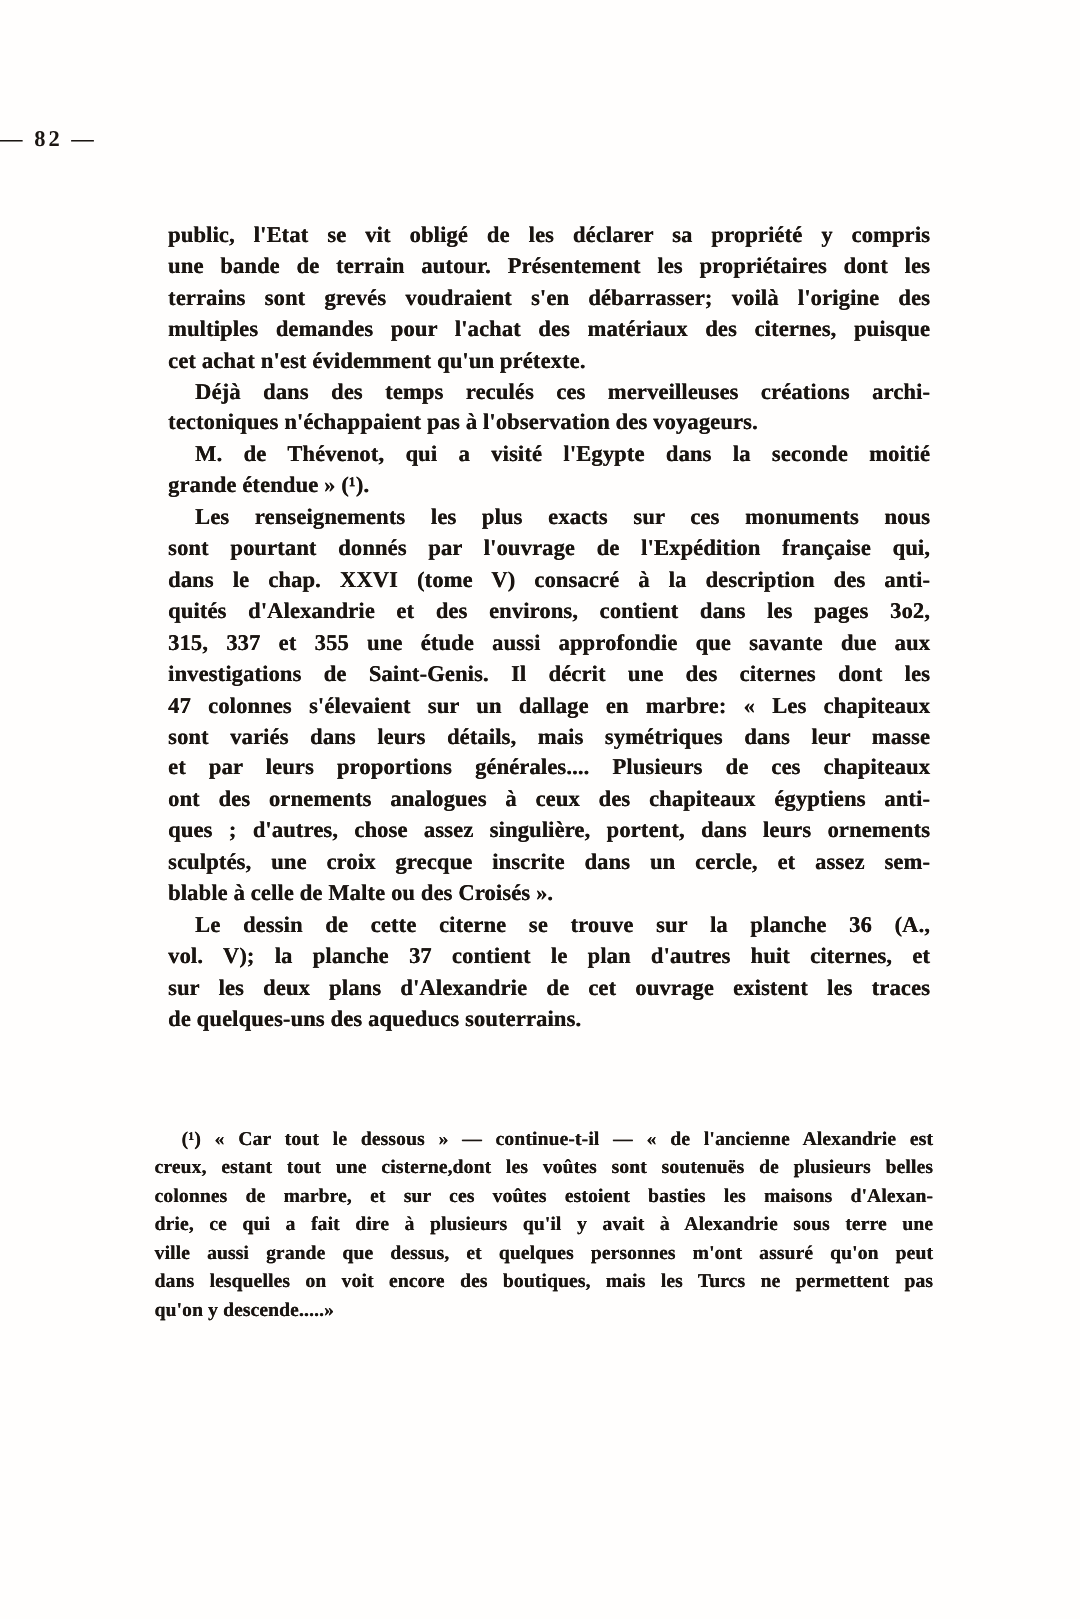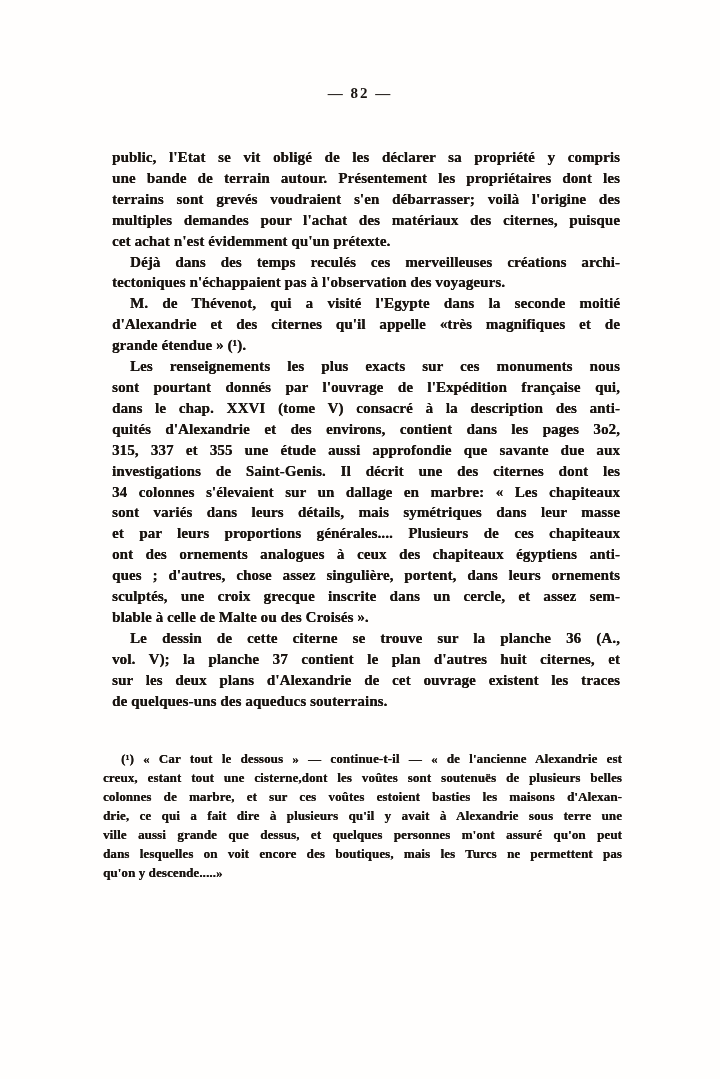--- a/index.html
+++ b/index.html
@@ -15,21 +15,21 @@
     overflow: hidden;
     font-family: "Liberation Serif", "DejaVu Serif", serif;
     font-weight: 700;
     color: #1a1511;
   }
   .page-number {
     position: absolute;
     top: 85px;
     left: 0;
     width: 720px;
-    text-align: center;
+    text-align: left;
     font-size: 15px;
     letter-spacing: 2px;
   }
   .body-text {
     position: absolute;
     left: 112px;
     top: 147px;
     width: 508px;
   }
   .line {
@@ -67,29 +67,28 @@
 
   <div class="body-text">
     <div class="line">public, l'Etat se vit obligé de les déclarer sa propriété y compris</div>
     <div class="line">une bande de terrain autour. Présentement les propriétaires dont les</div>
     <div class="line">terrains sont grevés voudraient s'en débarrasser; voilà l'origine des</div>
     <div class="line">multiples demandes pour l'achat des matériaux des citernes, puisque</div>
     <div class="line end">cet achat n'est évidemment qu'un prétexte.</div>
     <div class="line indent">Déjà dans des temps reculés ces merveilleuses créations archi-</div>
     <div class="line end">tectoniques n'échappaient pas à l'observation des voyageurs.</div>
     <div class="line indent">M. de Thévenot, qui a visité l'Egypte dans la seconde moitié</div>
-    <div class="line">d'Alexandrie et des citernes qu'il appelle «très magnifiques et de</div>
     <div class="line end">grande étendue » (¹).</div>
     <div class="line indent">Les renseignements les plus exacts sur ces monuments nous</div>
     <div class="line">sont pourtant donnés par l'ouvrage de l'Expédition française qui,</div>
     <div class="line">dans le chap. XXVI (tome V) consacré à la description des anti-</div>
     <div class="line">quités d'Alexandrie et des environs, contient dans les pages 3o2,</div>
     <div class="line">315, 337 et 355 une étude aussi approfondie que savante due aux</div>
     <div class="line">investigations de Saint-Genis. Il décrit une des citernes dont les</div>
-    <div class="line">34 colonnes s'élevaient sur un dallage en marbre: « Les chapiteaux</div>
+    <div class="line">47 colonnes s'élevaient sur un dallage en marbre: « Les chapiteaux</div>
     <div class="line">sont variés dans leurs détails, mais symétriques dans leur masse</div>
     <div class="line">et par leurs proportions générales.... Plusieurs de ces chapiteaux</div>
     <div class="line">ont des ornements analogues à ceux des chapiteaux égyptiens anti-</div>
     <div class="line">ques ; d'autres, chose assez singulière, portent, dans leurs ornements</div>
     <div class="line">sculptés, une croix grecque inscrite dans un cercle, et assez sem-</div>
     <div class="line end">blable à celle de Malte ou des Croisés ».</div>
     <div class="line indent">Le dessin de cette citerne se trouve sur la planche 36 (A.,</div>
     <div class="line">vol. V); la planche 37 contient le plan d'autres huit citernes, et</div>
     <div class="line">sur les deux plans d'Alexandrie de cet ouvrage existent les traces</div>
     <div class="line end">de quelques-uns des aqueducs souterrains.</div>

